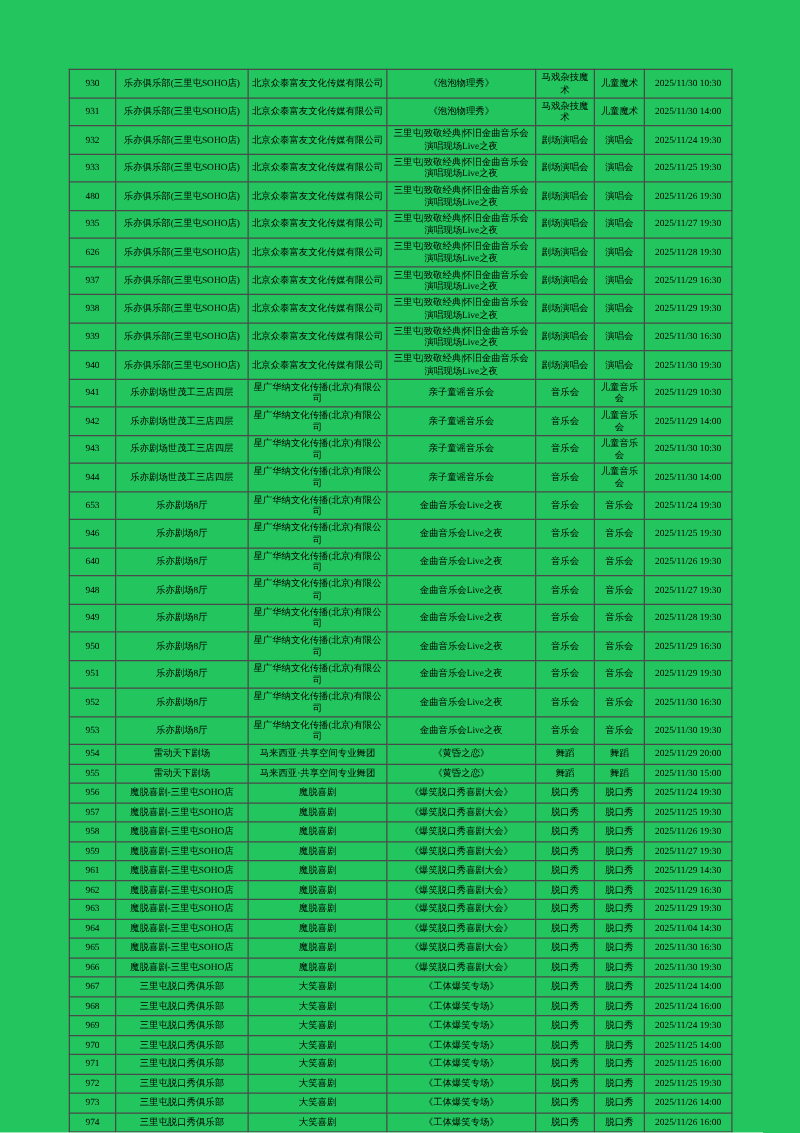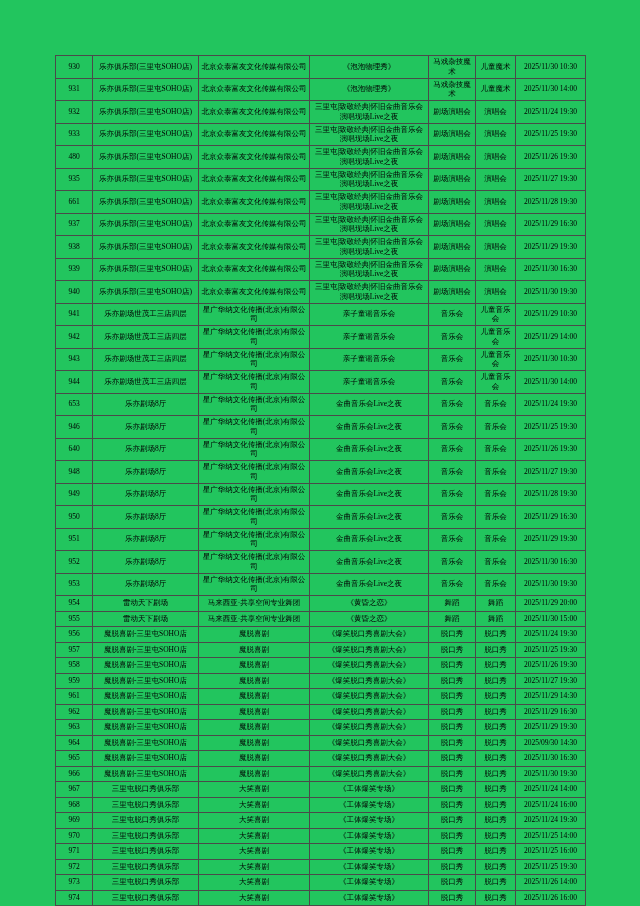--- a/index.html
+++ b/index.html
@@ -108,21 +108,21 @@
         <tr>
           <td>935</td>
           <td>乐亦俱乐部(三里屯SOHO店)</td>
           <td>北京众泰富友文化传媒有限公司</td>
           <td>三里屯|致敬经典|怀旧金曲音乐会演唱现场Live之夜</td>
           <td>剧场演唱会</td>
           <td>演唱会</td>
           <td>2025/11/27 19:30</td>
         </tr>
         <tr>
-          <td>661</td>
+          <td>626</td>
           <td>乐亦俱乐部(三里屯SOHO店)</td>
           <td>北京众泰富友文化传媒有限公司</td>
           <td>三里屯|致敬经典|怀旧金曲音乐会演唱现场Live之夜</td>
           <td>剧场演唱会</td>
           <td>演唱会</td>
           <td>2025/11/28 19:30</td>
         </tr>
         <tr>
           <td>937</td>
           <td>乐亦俱乐部(三里屯SOHO店)</td>
@@ -357,21 +357,21 @@
           <td>脱口秀</td>
           <td>2025/11/29 19:30</td>
         </tr>
         <tr>
           <td>964</td>
           <td>魔脱喜剧-三里屯SOHO店</td>
           <td>魔脱喜剧</td>
           <td>《爆笑脱口秀喜剧大会》</td>
           <td>脱口秀</td>
           <td>脱口秀</td>
-          <td>2025/09/30 14:30</td>
+          <td>2025/11/04 14:30</td>
         </tr>
         <tr>
           <td>965</td>
           <td>魔脱喜剧-三里屯SOHO店</td>
           <td>魔脱喜剧</td>
           <td>《爆笑脱口秀喜剧大会》</td>
           <td>脱口秀</td>
           <td>脱口秀</td>
           <td>2025/11/30 16:30</td>
         </tr>

